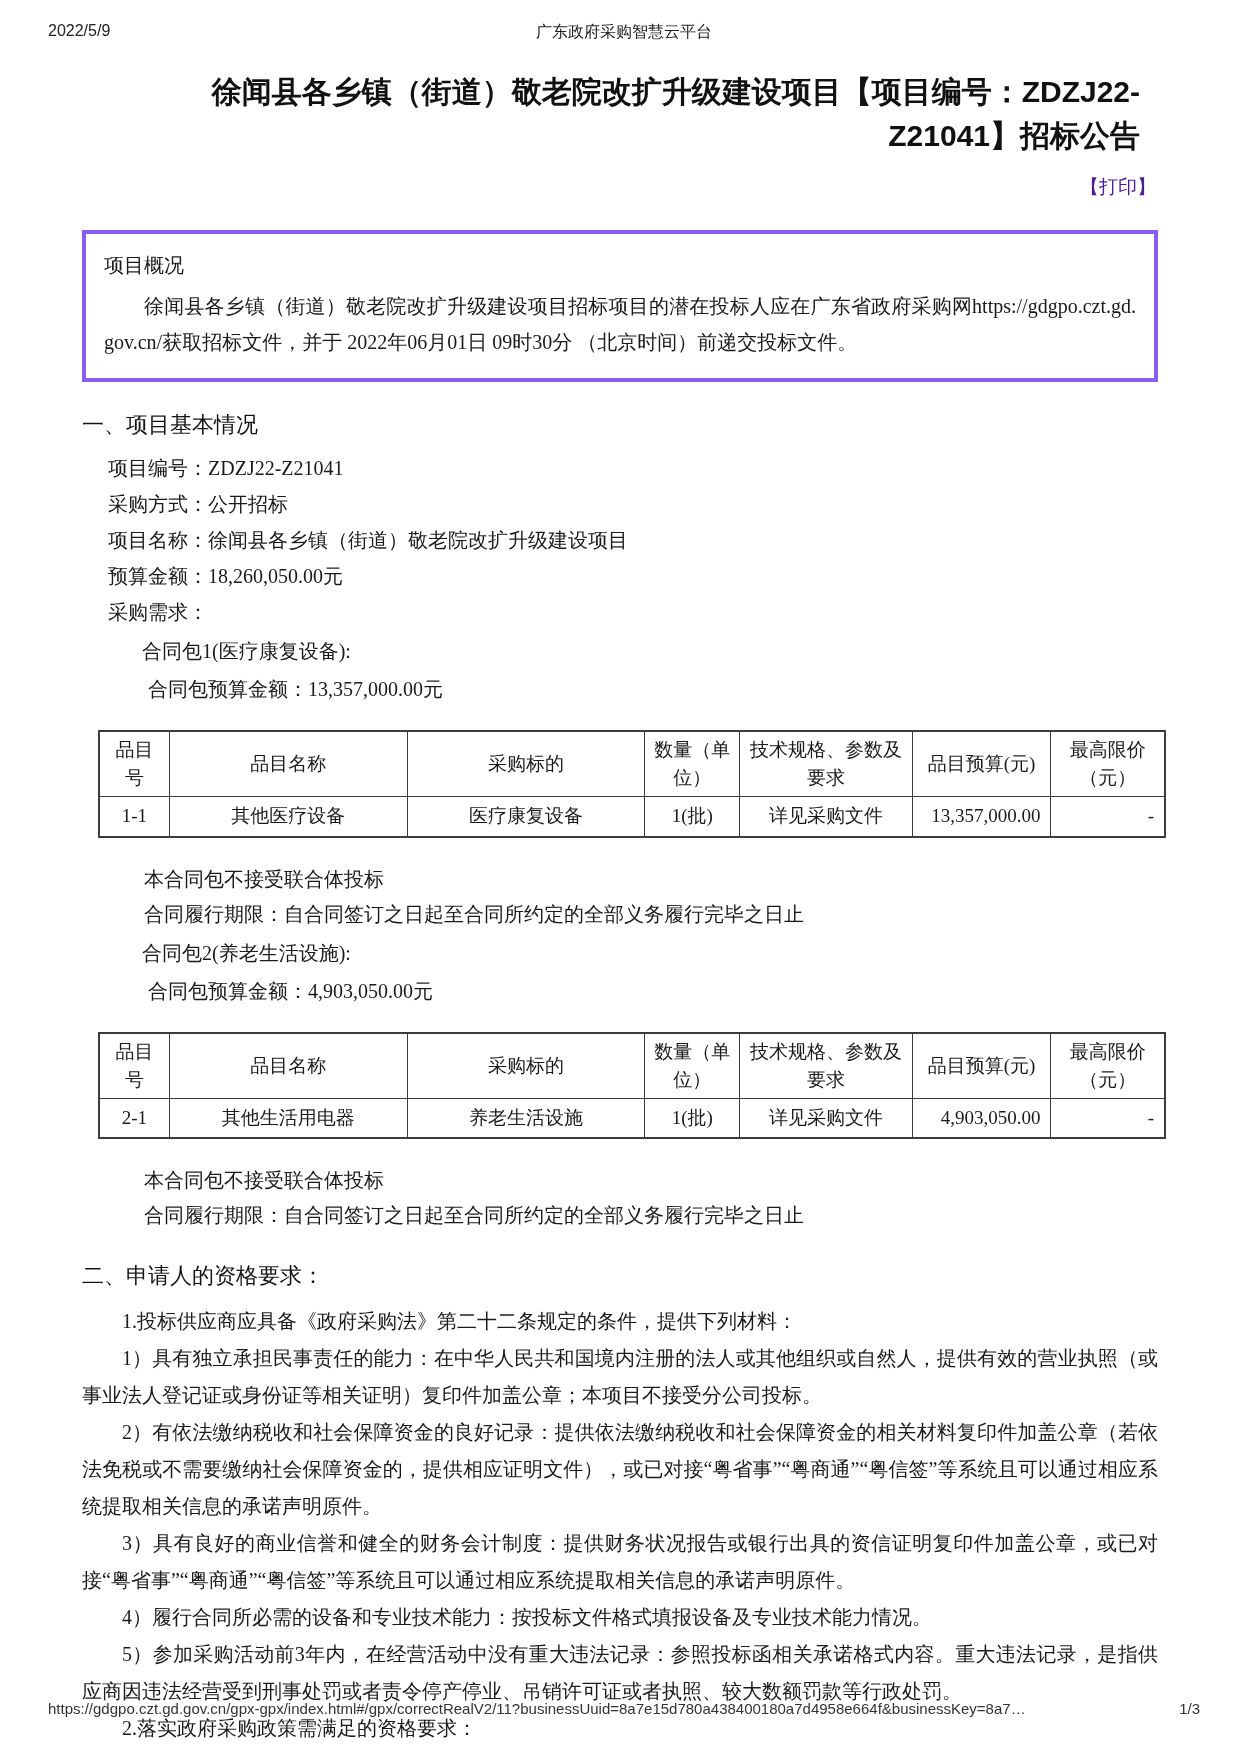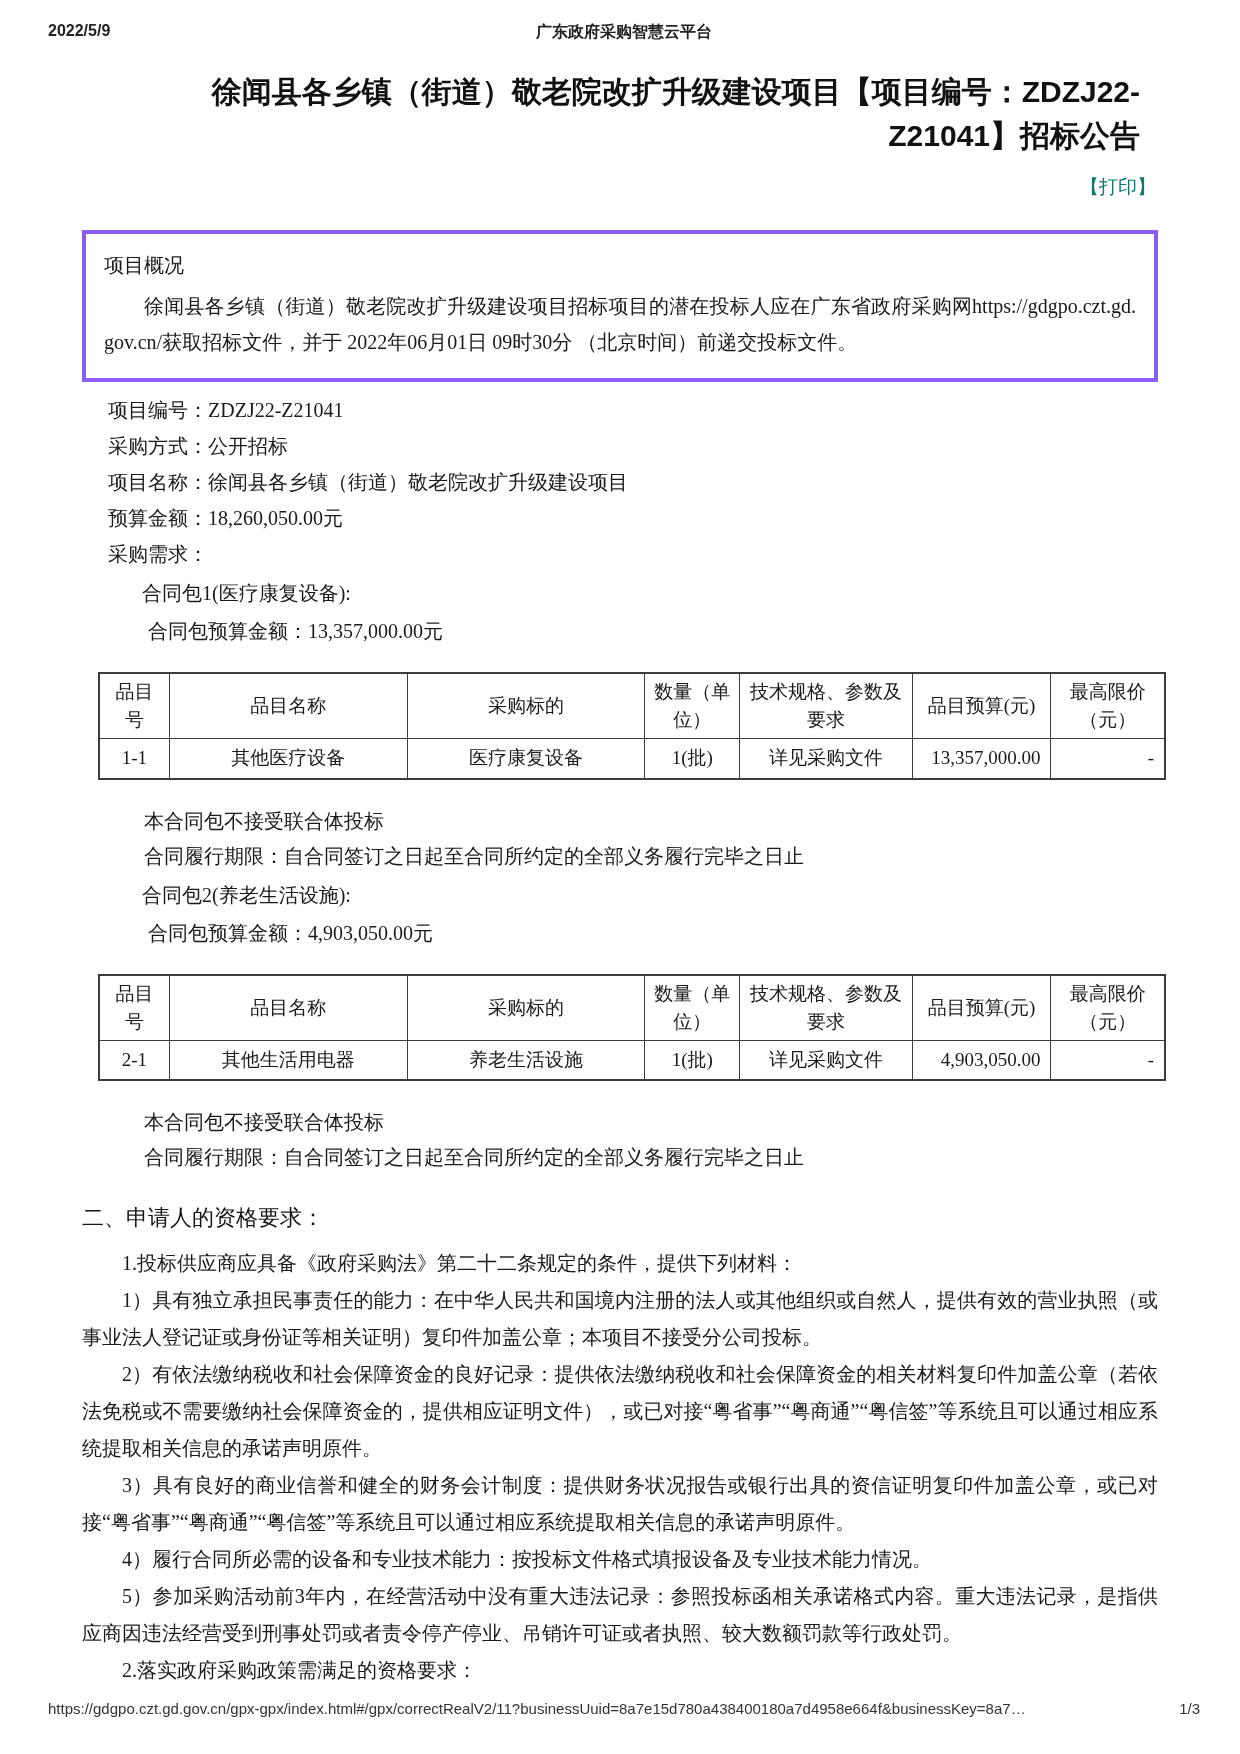--- a/index.html
+++ b/index.html
@@ -12,42 +12,41 @@
     color: #1a1a1a;
     overflow: hidden;
   }
   .browser-header {
     position: relative;
     padding-top: 22px;
     height: 44px;
     font-family: "Liberation Sans", "DejaVu Sans", sans-serif;
     font-size: 16px;
     color: #222222;
-    font-weight: bold;
   }
   .browser-header .date { position: absolute; left: 48px; top: 22px; }
   .browser-header .site { position: absolute; left: 8px; right: 0; top: 22px; text-align: center; }
   .doc-title {
     margin: 26px auto 0 auto;
     max-width: 1040px;
     text-align: right;
     font-family: "Liberation Sans", "DejaVu Sans", sans-serif;
     font-weight: 700;
     font-size: 30px;
     line-height: 44px;
     color: #111111;
     word-break: break-word;
   }
   .print-row {
     margin-top: 16px;
     padding-right: 84px;
     text-align: right;
     font-size: 19px;
   }
-  .print-link { color: #0f766e; text-decoration: none; cursor: pointer; }
+  .print-link { color: #4c1d95; text-decoration: none; cursor: pointer; }
   .content { padding: 0 82px; }
   .overview-box {
     margin-top: 30px;
     border: 4px solid #8b5cf6;
     padding: 16px 18px 18px 18px;
   }
   .overview-heading { font-size: 20px; line-height: 30px; }
   .overview-body {
     margin-top: 8px;
     font-size: 20px;
@@ -121,20 +120,21 @@
   <a class="print-link">【打印】</a>
 </div>
 
 <div class="content">
 
   <div class="overview-box">
     <div class="overview-heading">项目概况</div>
     <p class="overview-body">徐闻县各乡镇（街道）敬老院改扩升级建设项目招标项目的潜在投标人应在广东省政府采购网https://gdgpo.czt.gd.gov.cn/获取招标文件，并于 2022年06月01日 09时30分 （北京时间）前递交投标文件。</p>
   </div>
 
+  <h2 class="section-heading">一、项目基本情况</h2>
 
   <div class="fields">
     <p class="field">项目编号：ZDZJ22-Z21041</p>
     <p class="field">采购方式：公开招标</p>
     <p class="field">项目名称：徐闻县各乡镇（街道）敬老院改扩升级建设项目</p>
     <p class="field">预算金额：18,260,050.00元</p>
     <p class="field">采购需求：</p>
   </div>
 
   <p class="pkg-name">合同包1(医疗康复设备):</p>

